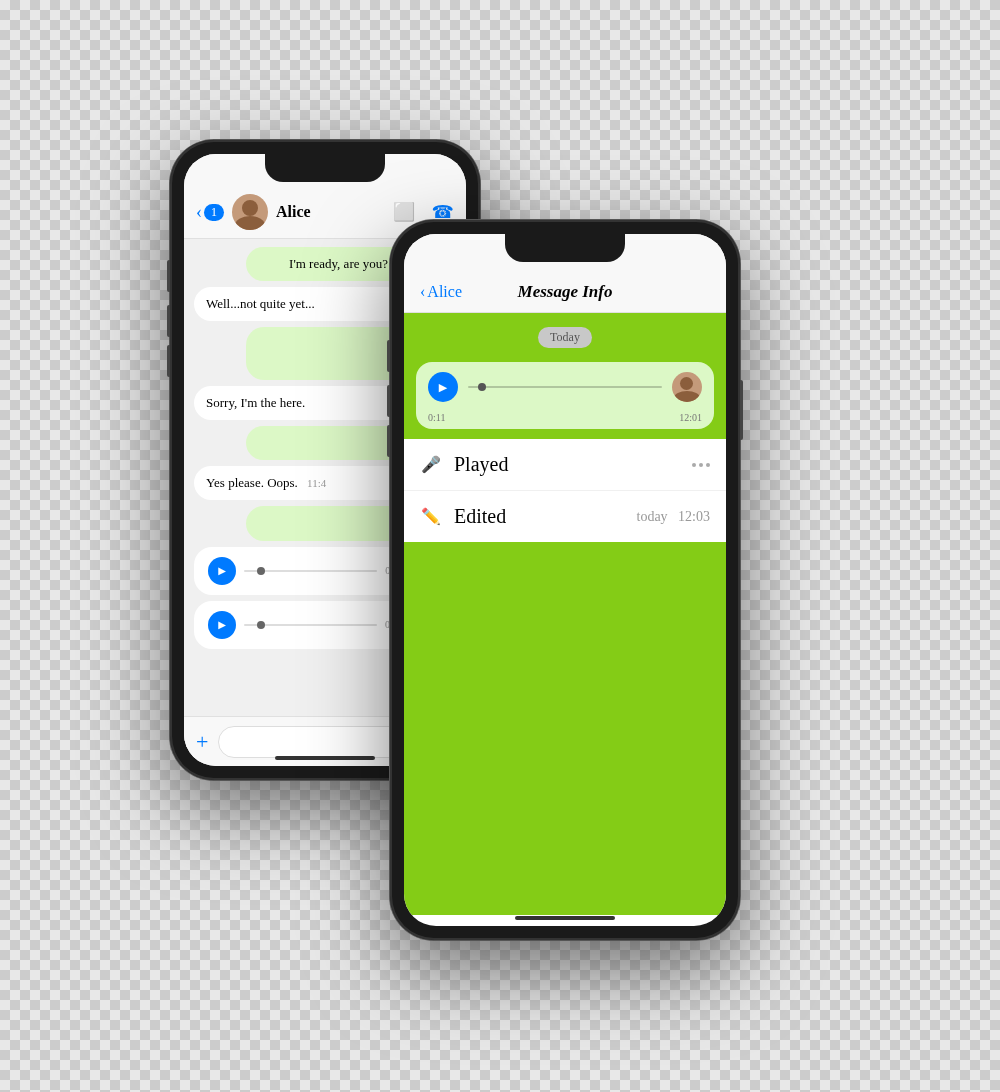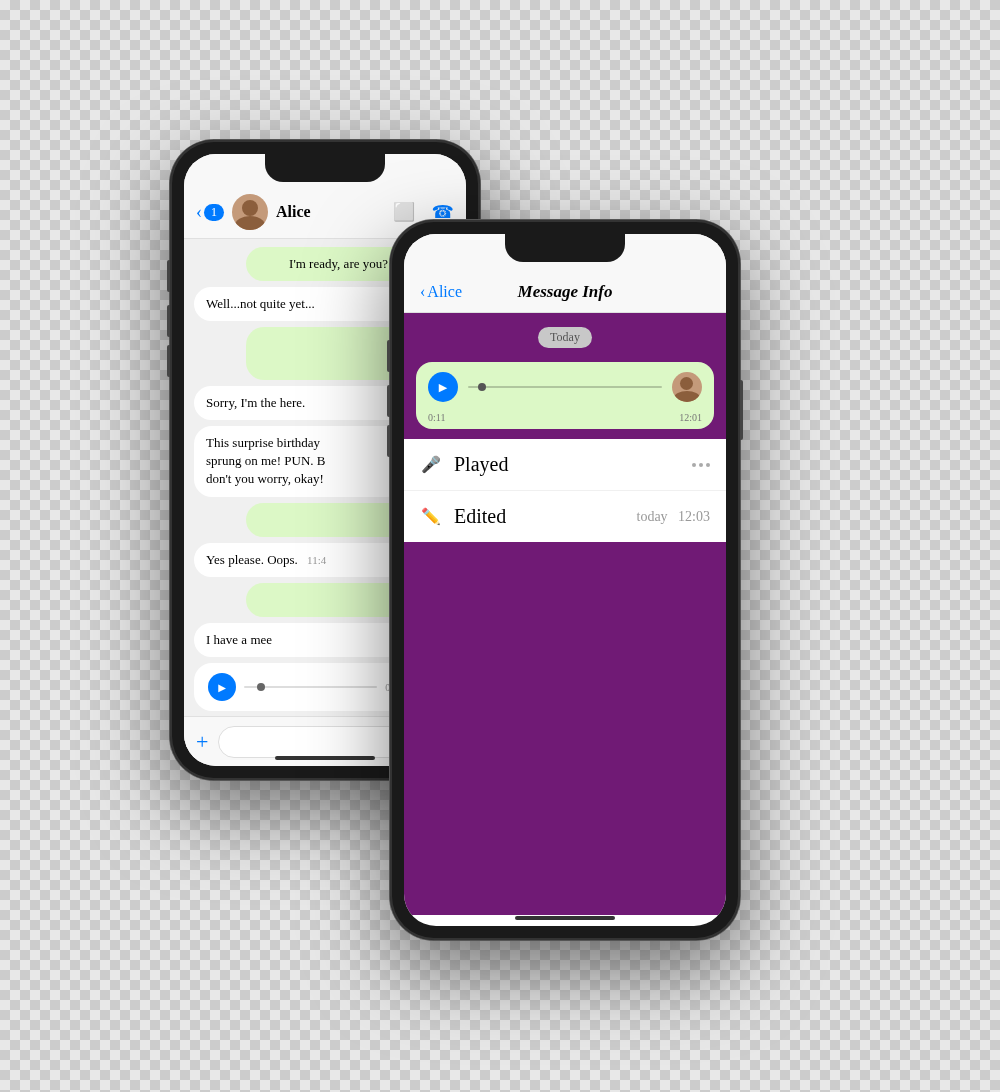--- a/index.html
+++ b/index.html
@@ -301,21 +301,21 @@
     .info-title {
       flex: 1;
       text-align: center;
       font-size: 17px;
       font-weight: 600;
       color: #000;
       font-style: italic;
     }
 
     .info-body {
-      background: #701a75;
+      background: #84cc16;
       height: calc(100% - 90px);
       overflow: hidden;
     }
 
     .date-label {
       text-align: center;
       margin: 14px auto;
     }
 
     .date-pill {
@@ -518,40 +518,34 @@
       </div>
 
       <div class="msg-bubble msg-out">
         <span>Are you<br>You're</span>
       </div>
 
       <div class="msg-bubble msg-in">
         <span>Sorry, I'm the here.</span>
       </div>
 
-      <div class="msg-bubble msg-in">
-        <span>This surprise birthday<br>sprung on me! PUN. B<br>don't you worry, okay!</span>
-      </div>
 
       <div class="msg-bubble msg-out">
         <span>Shou</span>
       </div>
 
       <div class="msg-bubble msg-in">
         <span>Yes please. Oops.</span>
         <span class="msg-time">11:4</span>
       </div>
 
       <div class="msg-bubble msg-out">
         <span>ET</span>
       </div>
 
-      <div class="msg-bubble msg-in">
-        <span>I have a mee</span>
-      </div>
 
       <div class="audio-bubble">
         <div class="play-btn">▶</div>
         <div class="audio-wave">
           <div class="audio-dot"></div>
         </div>
         <span class="audio-time">0:11</span>
       </div>
 
       <div class="audio-bubble">

